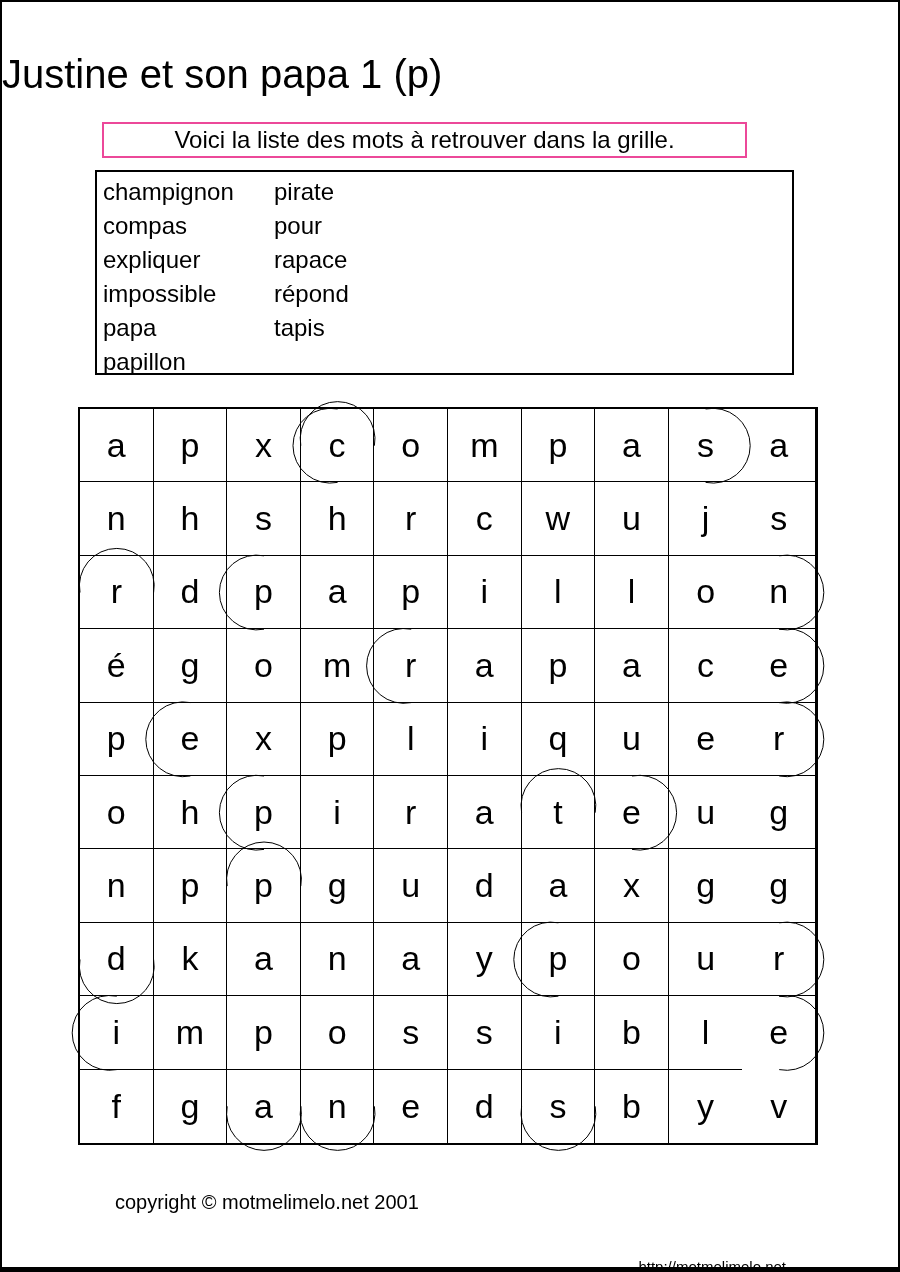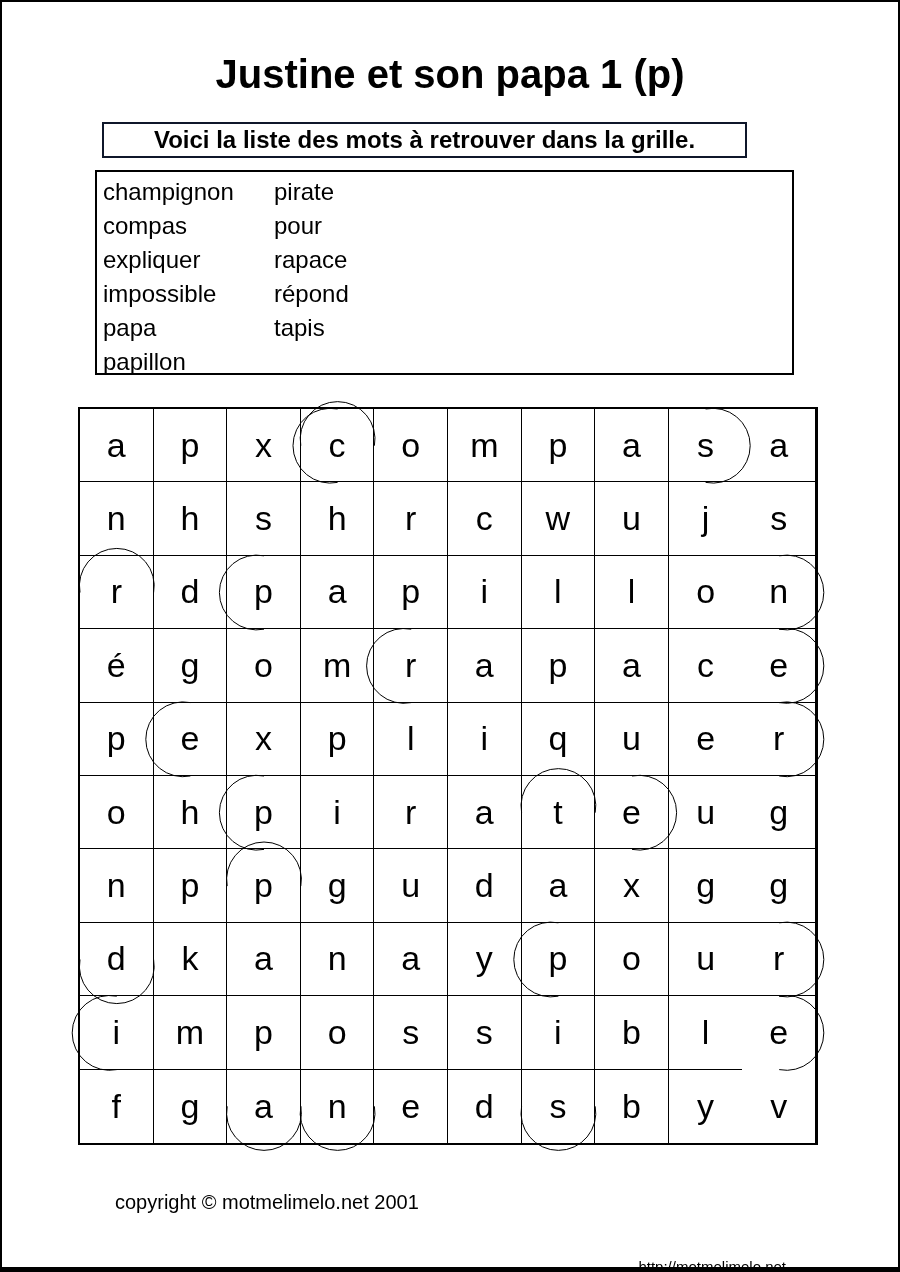--- a/index.html
+++ b/index.html
@@ -9,30 +9,29 @@
     background:#fff;
     font-family:"Liberation Sans", sans-serif;
     color:#000;
     box-sizing:border-box;
     border:2px solid #000;
     border-bottom-width:5px;
     overflow:hidden;
   }
   .title{
     position:absolute;top:50px;left:0;right:0;
-    text-align:center;
-    font-size:40px;font-weight:bold;
+    text-align:left;
+    font-size:40px;font-weight:normal;
     letter-spacing:0px;
   }
   .instruction-box{
     position:absolute;left:100px;top:120px;width:645px;height:36px;
-    box-sizing:border-box;border:2px solid #0f172a;
+    box-sizing:border-box;border:2px solid #ec4899;
     display:flex;align-items:center;justify-content:center;
     font-size:24px;
-    font-weight:bold;
   }
   .wordlist-box{
     position:absolute;left:93px;top:168px;width:699px;height:205px;
     box-sizing:border-box;border:2px solid #000;
     overflow:hidden;
   }
   .wordlist-col{
     position:absolute;top:3px;
     font-size:24px;line-height:34px;
   }

